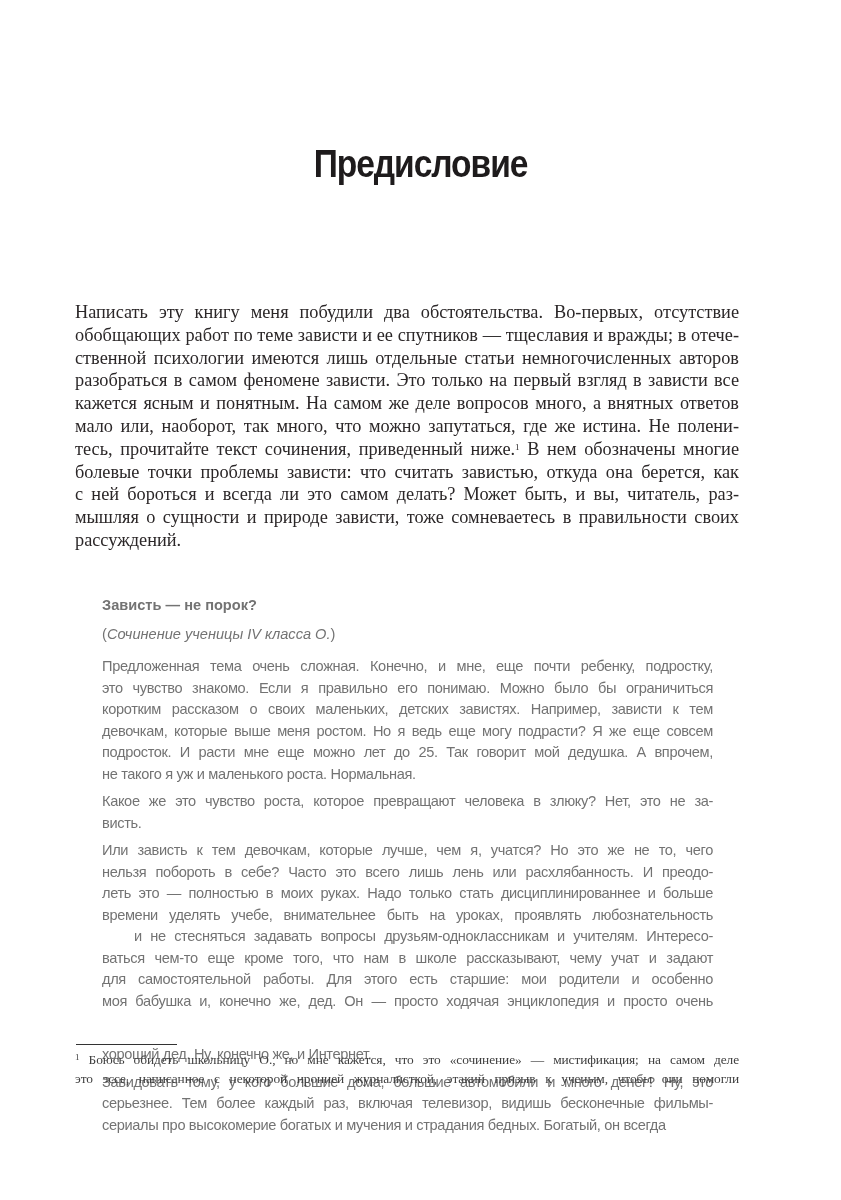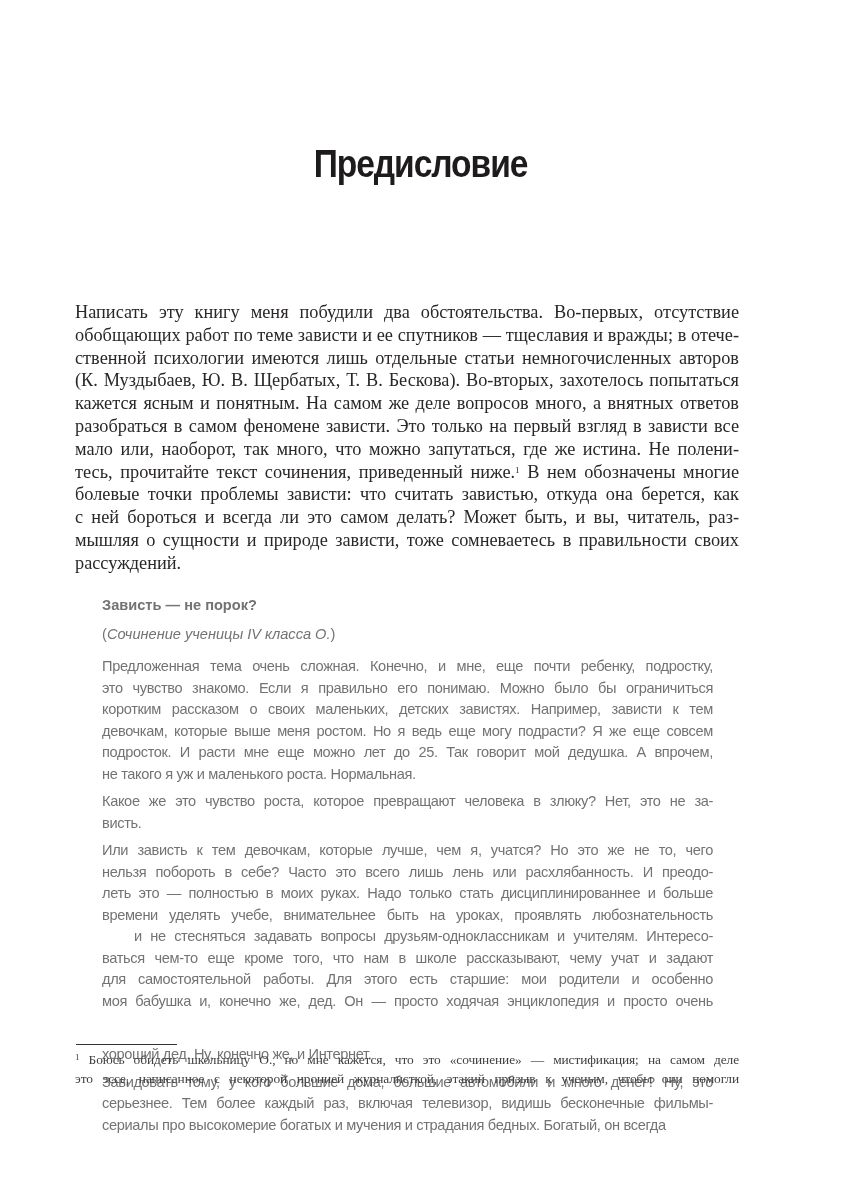--- a/index.html
+++ b/index.html
@@ -44,23 +44,22 @@
 <body>
 
 <div class="page">
 
   <h1 class="title">Предисловие</h1>
 
   <div class="intro">
     <span class="line" style="display: block;">Написать эту книгу меня побудили два обстоятельства. Во-первых, отсутствие</span>
     <span class="line" style="display: block;">обобщающих работ по теме зависти и ее спутников — тщеславия и вражды; в отече-</span>
     <span class="line" style="display: block;">ственной психологии имеются лишь отдельные статьи немногочисленных авторов</span>
-    <span class="line" style="display: block;">(К. Муздыбаев, Ю. В. Щербатых, Т. В. Бескова). Во-вторых, захотелось попытаться</span>
+    <span class="line" style="display: block;">разобраться в самом феномене зависти. Это только на первый взгляд в зависти все</span>
     <span class="line" style="display: block;">кажется ясным и понятным. На самом же деле вопросов много, а внятных ответов</span>
-    <span class="line" style="display: block;">разобраться в самом феномене зависти. Это только на первый взгляд в зависти все</span>
     <span class="line" style="display: block;">мало или, наоборот, так много, что можно запутаться, где же истина. Не полени-</span>
     <span class="line" style="display: block;"><span>тесь, прочитайте текст сочинения, приведенный ниже.</span><sup class="fn">1</sup><span> В нем обозначены многие</span></span>
     <span class="line" style="display: block;">болевые точки проблемы зависти: что считать завистью, откуда она берется, как</span>
     <span class="line" style="display: block;">с ней бороться и всегда ли это самом делать? Может быть, и вы, читатель, раз-</span>
     <span class="line" style="display: block;">мышляя о сущности и природе зависти, тоже сомневаетесь в правильности своих</span>
     <span class="line last" style="display: block;">рассуждений.</span>
   </div>
 
   <div class="essay">
     <span class="e-title">Зависть — не порок?</span>

